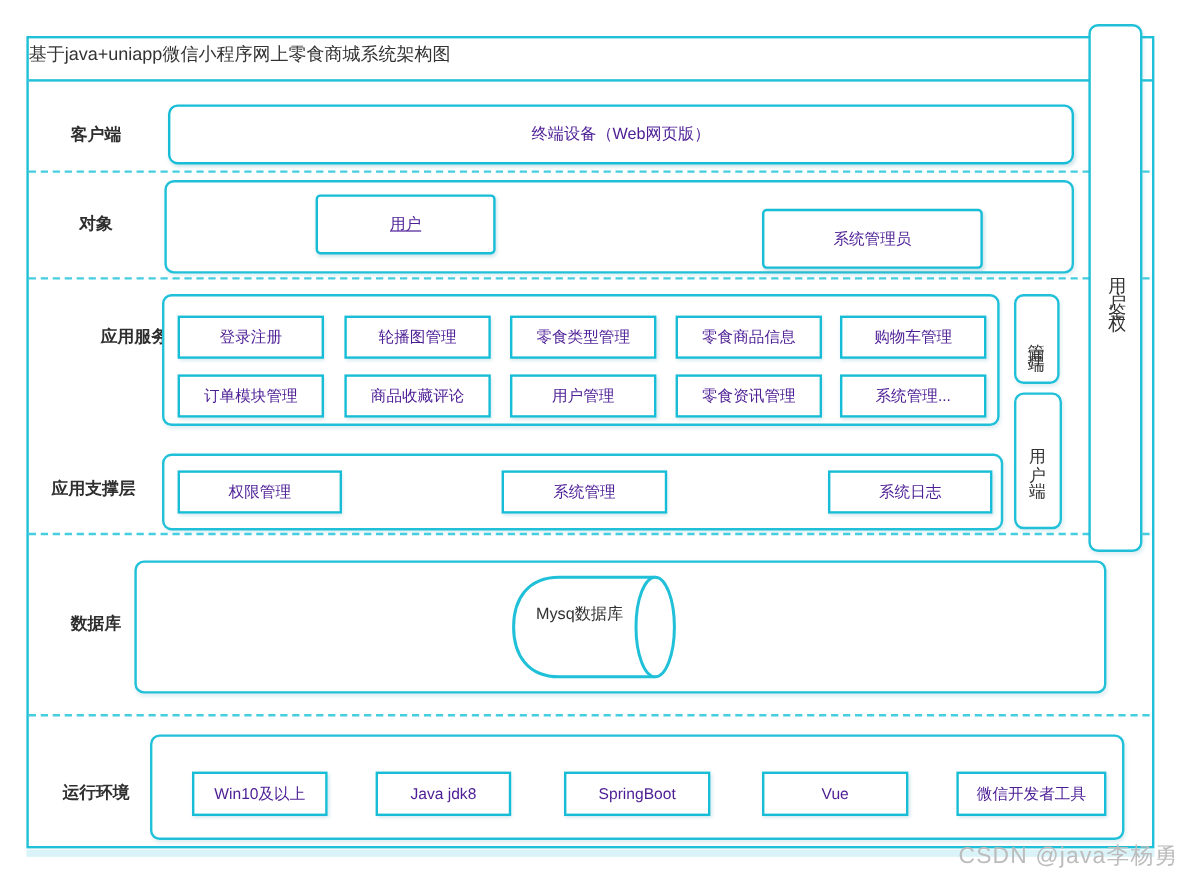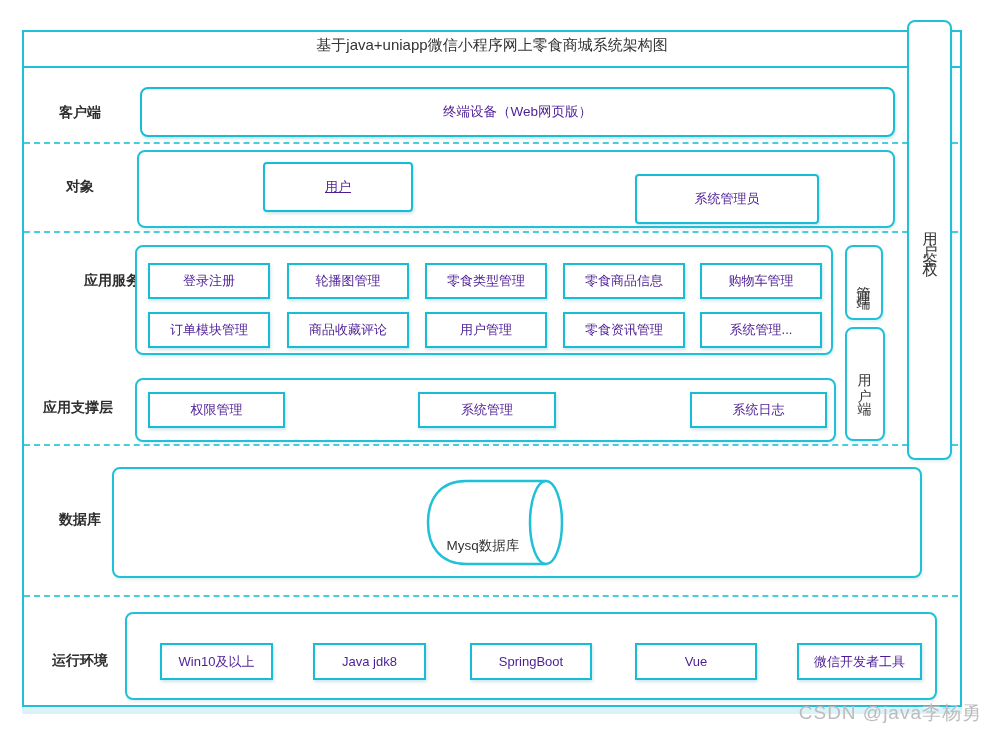--- a/index.html
+++ b/index.html
@@ -1,21 +1,21 @@
 <!DOCTYPE html>
 <html><head>
 <meta charset="utf-8">
 <style>
   html,body{margin:0;padding:0;background:#fff;}
   .canvas{position:relative;width:987px;height:735px;background:#fff;overflow:hidden;
           font-family:"Liberation Sans","DejaVu Sans",sans-serif;color:#333;}
   .abs{position:absolute;box-sizing:border-box;}
   .frame{left:22px;top:30px;width:940px;height:677px;border:2px solid #1fc0d8;background:transparent;}
   .title-sep{left:24px;top:66px;width:936px;height:0;border-top:2px solid #1fc0d8;}
-  .title{left:24px;top:36px;width:936px;height:26px;text-align:center;font-size:15px;color:#333;}
+  .title{left:24px;top:36px;width:936px;height:26px;font-size:15px;color:#333;}
   .hlabel{width:106px;text-align:center;font-weight:bold;font-size:14px;color:#2e2e2e;}
   .dash{height:0;border-top:2px dashed #45cde0;}
   .ctr{border:2px solid #1fc0d8;border-radius:8px;background:#fff;box-shadow:1px 2px 3px rgba(100,170,190,0.18);}
   .box{border:2px solid #17bdd6;background:#fff;display:flex;align-items:center;justify-content:center;
        font-size:13px;color:#4c1d95;box-shadow:1px 2px 3px rgba(100,170,190,0.30);}
   .rbox{border-radius:4px;}
   .bigbox{border-radius:8px;font-size:13.5px;}
   .vbox{border:2px solid #1fc0d8;border-radius:8px;background:#fff;display:flex;align-items:center;
         justify-content:center;box-shadow:1px 2px 3px rgba(100,170,190,0.18);}
   .vtext{writing-mode:vertical-rl;text-orientation:upright;font-size:14px;color:#333;}
@@ -72,21 +72,21 @@
     <span class="vtext ls14">用户端</span>
   </div>
   <div class="abs dash" style="left:24px;top:444px;width:934px;"></div>
 
   <div class="abs hlabel" style="left:27px;top:511px;">数据库</div>
   <div class="abs ctr" style="left:112px;top:467px;width:810px;height:111px;"></div>
   <svg class="abs" style="left:424px;top:478px;" width="141" height="89" viewBox="0 0 141 89">
     <path d="M 122 3 L 42 3 C 16 3 4 21 4 44.5 C 4 68 16 86 42 86 L 122 86" fill="none" stroke="#1fc0d8" stroke-width="2.5"></path>
     <ellipse cx="122" cy="44.5" rx="16" ry="41.5" fill="#ffffff" stroke="#1fc0d8" stroke-width="2.5"></ellipse>
   </svg>
-  <div class="abs cyl-label" style="left:424px;top:537px;width:118px;">Mysq数据库</div>
+  <div class="abs cyl-label" style="left:424px;top:503px;width:118px;">Mysq数据库</div>
   <div class="abs dash" style="left:24px;top:595px;width:934px;"></div>
 
   <div class="abs hlabel" style="left:27px;top:652px;">运行环境</div>
   <div class="abs ctr" style="left:125px;top:612px;width:812px;height:88px;"></div>
   <div class="abs box" style="left:160px;top:643px;width:113px;height:37px;">Win10及以上</div>
   <div class="abs box" style="left:313px;top:643px;width:113px;height:37px;">Java jdk8</div>
   <div class="abs box" style="left:470px;top:643px;width:122px;height:37px;">SpringBoot</div>
   <div class="abs box" style="left:635px;top:643px;width:122px;height:37px;">Vue</div>
   <div class="abs box" style="left:797px;top:643px;width:125px;height:37px;">微信开发者工具</div>
 

